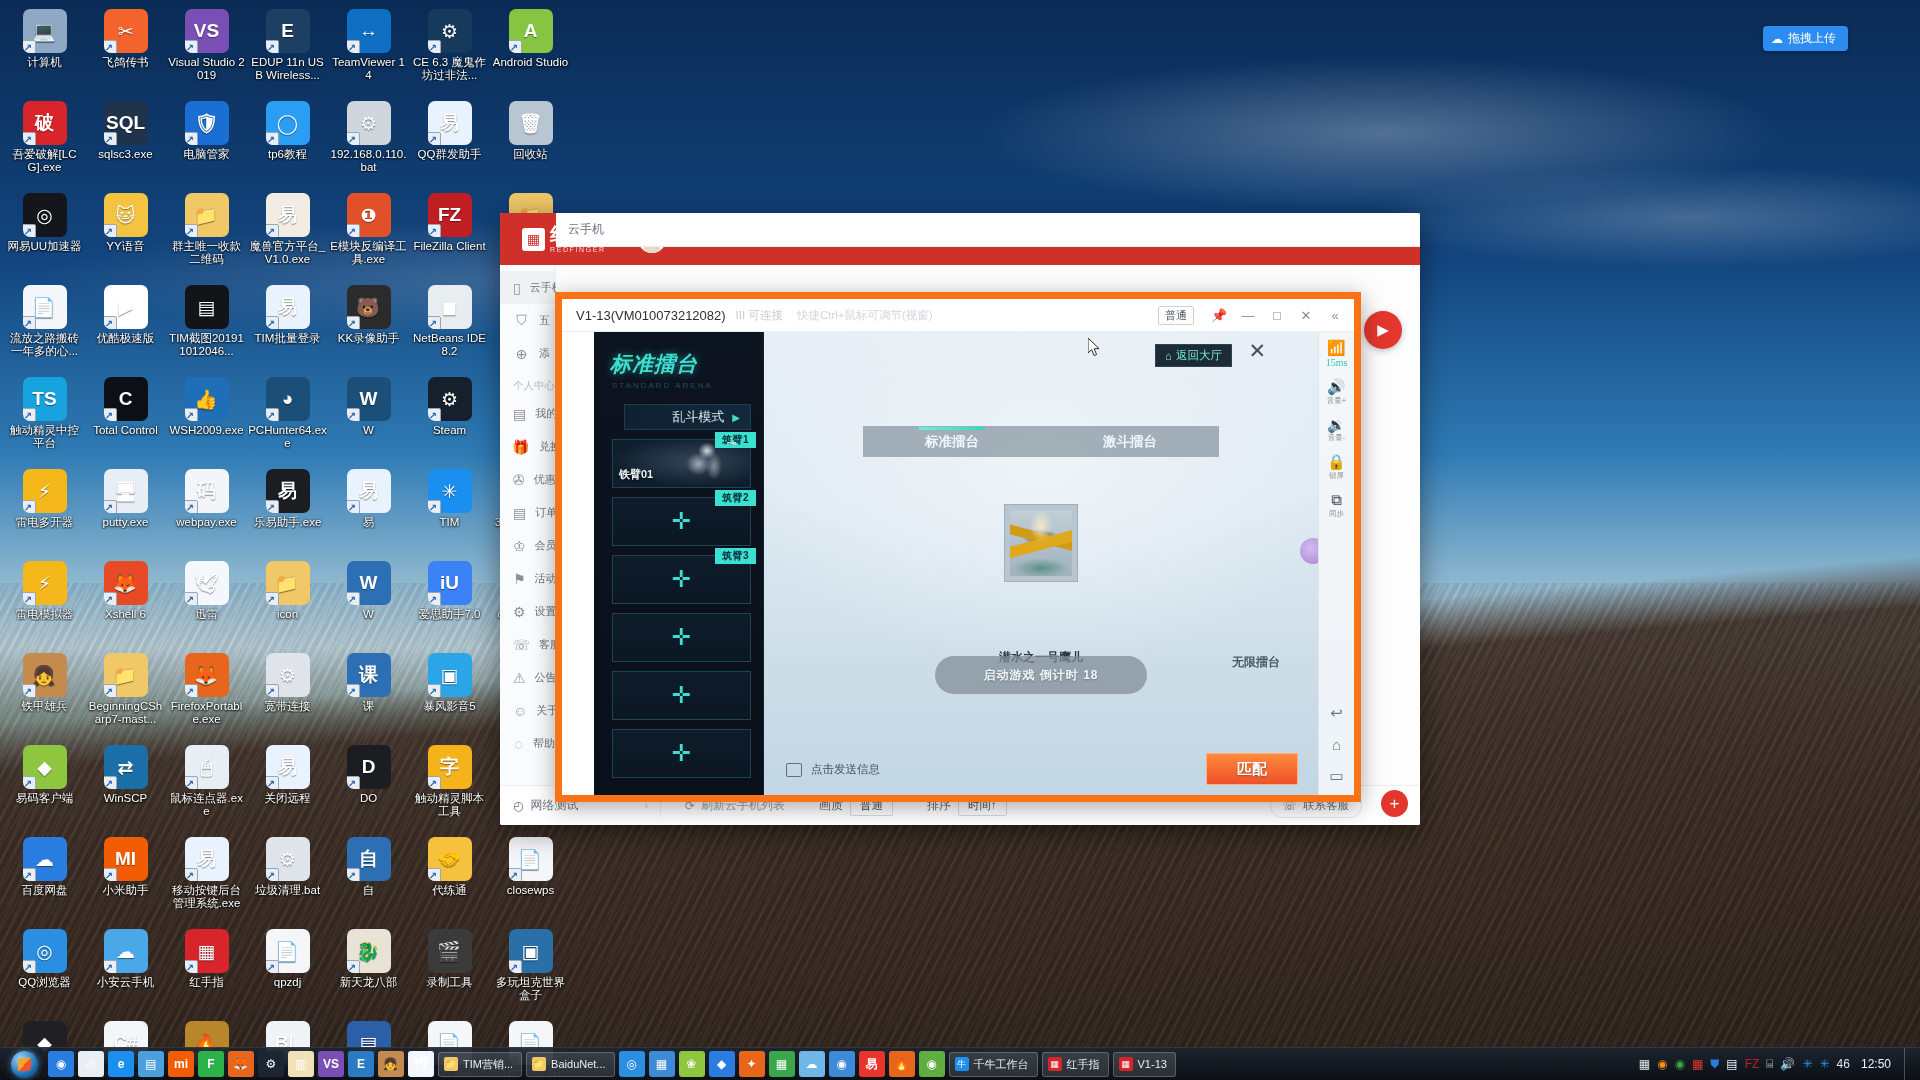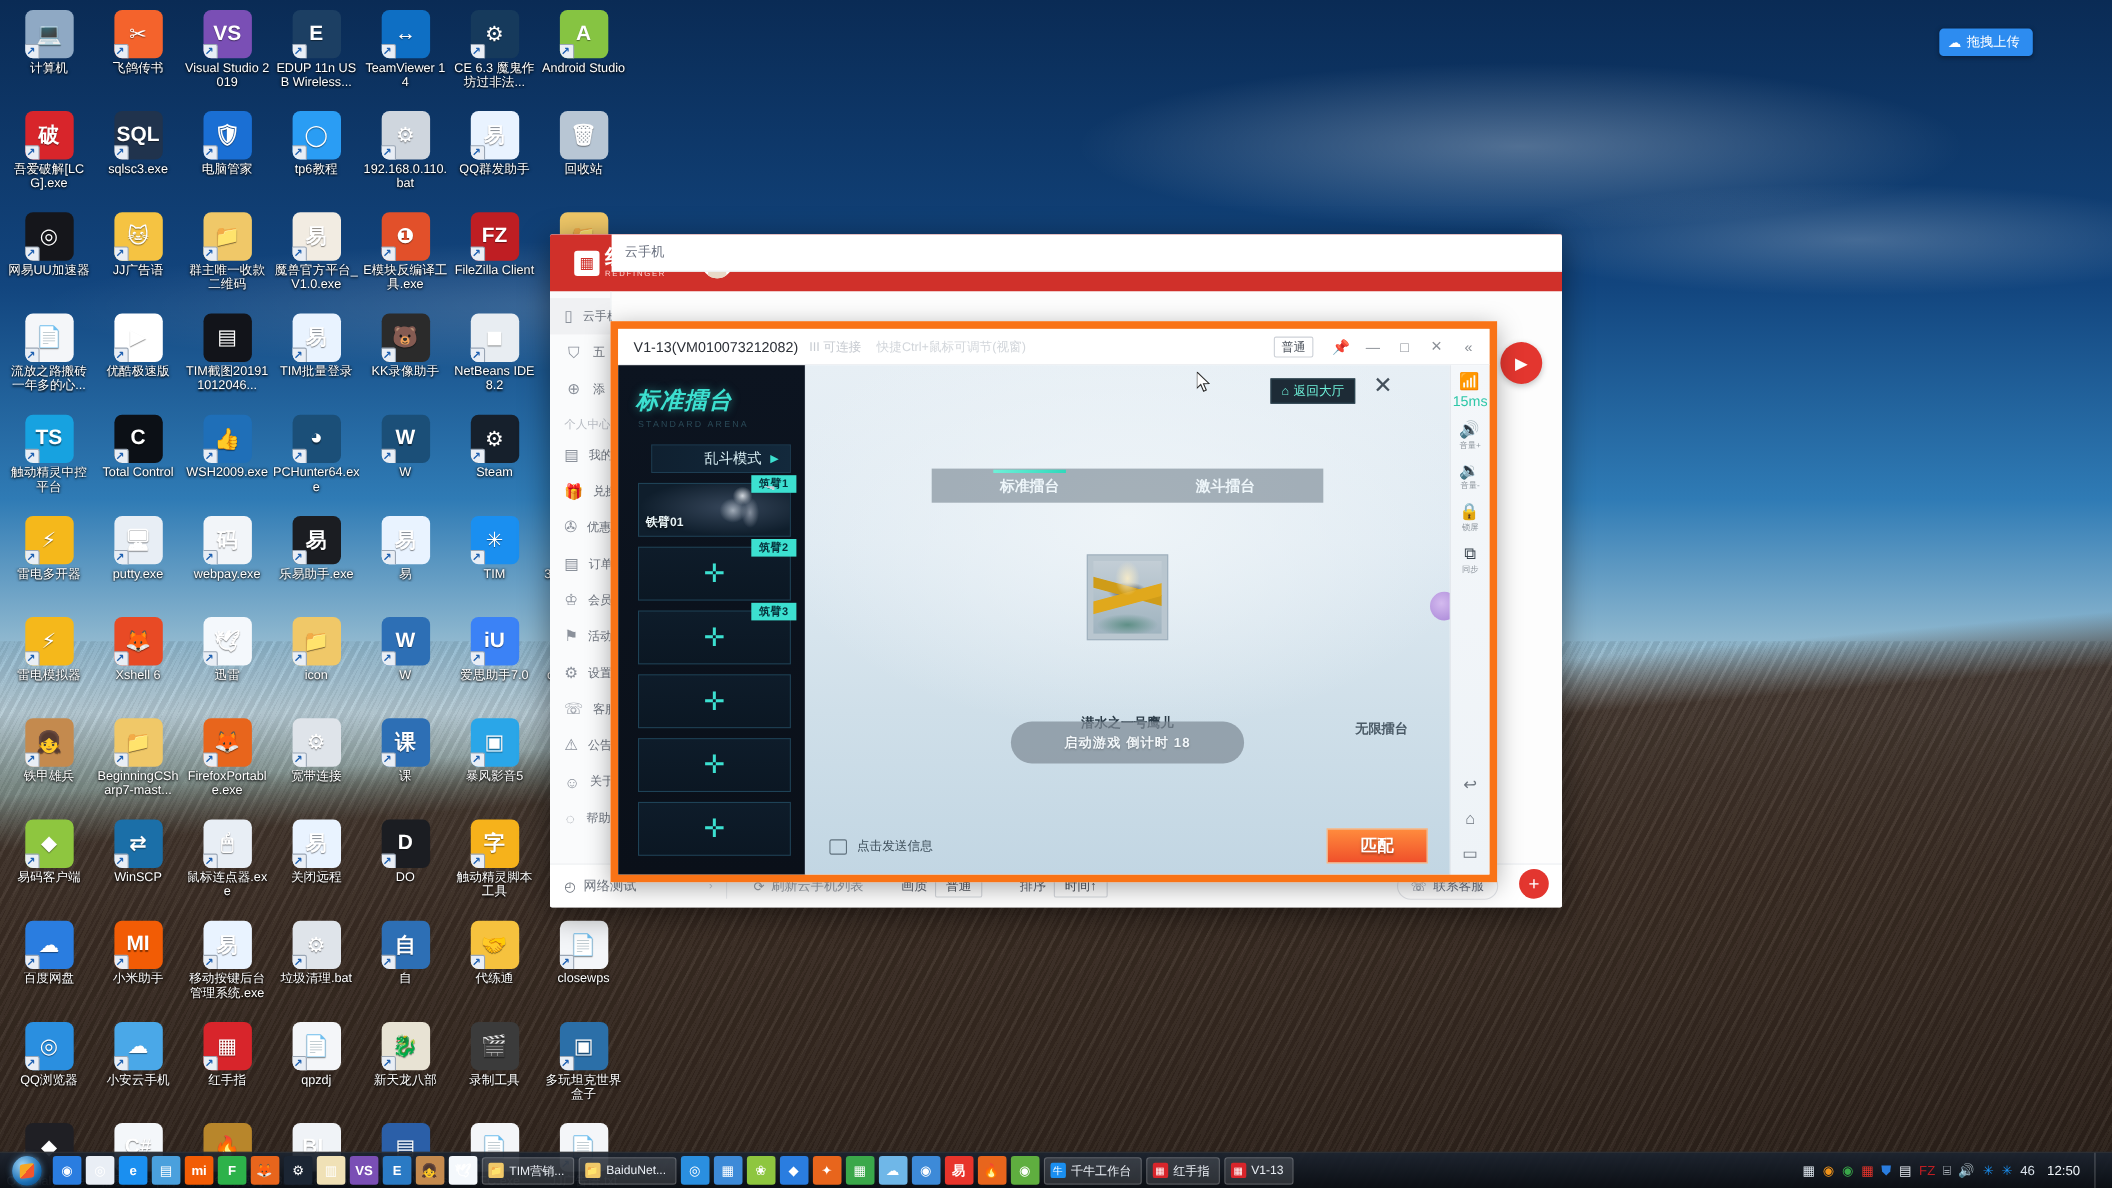--- a/index.html
+++ b/index.html
@@ -171,21 +171,21 @@
     border-bottom:1px solid #edeff2; position:relative;
   }
   #vm-name{ font-size:13px; color:#2b2f36; }
   #vm-hint1{ font-size:11.5px; color:#c7cbd1; margin-left:10px;}
   #vm-hint2{ font-size:11.5px; color:#d2d6db; margin-left:14px;}
   #vm-ctrls{ margin-left:auto; display:flex; align-items:center; gap:3px; }
   #vm-quality{ border:1px solid #cdd1d7; border-radius:2px; font-size:11px; color:#555b64;
                padding:1px 6px; margin-right:9px;}
   .vm-cb{ width:26px; height:25px; display:flex; align-items:center; justify-content:center;
           color:#8b9097; font-size:13px;}
-  #vm-screen{ position:absolute; left:0; right:0; top:33px; bottom:0; display:flex; }
+  #vm-screen{ position:absolute; left:0; right:0; top:33px; bottom:0; display:flex;padding-left:32px; }
 
   
   #g-left{
     width:170px; background:
       linear-gradient(180deg,#0c1420 0%, #0a1019 100%);
     position:relative; overflow:hidden; border-right:1px solid #16202e;
   }
   #g-title{ color:#3ce0d0; font-size:21px; font-weight:700; letter-spacing:1px;
             padding:18px 0 0 16px; text-shadow:0 0 8px rgba(60,224,208,.5); font-style:italic;}
   #g-sub{ color:#2a4a58; font-size:8px; padding:3px 0 0 18px; letter-spacing:2px;}
@@ -299,21 +299,21 @@
   
   #vm-rail{
     width:36px; background:linear-gradient(180deg,#f4f7fa,#eef3f7);
     border-left:1px solid #e2e6eb; position:relative; padding-top:8px;
     display:flex; flex-direction:column; align-items:center;
   }
   .rail-item{ display:flex; flex-direction:column; align-items:center; margin-bottom:11px; }
   .rail-item .ri{ font-size:15px; color:#3c4650; line-height:1.05;}
   .rail-item .rt{ font-size:7.5px; color:#8d959d; margin-top:1px; white-space:nowrap;}
   .rail-item.wifi .ri{ color:#2ec7a8;}
-  .rail-item.wifi .rt{ color:#2ec7a8; font-size:13px;}
+  .rail-item.wifi .rt{ color:#2ec7a8; font-size:10px;font-family:Liberation Serif, serif;}
   #rail-bottom{ position:absolute; bottom:10px; left:0; right:0; display:flex;
                 flex-direction:column; align-items:center; gap:14px;}
   #rail-bottom .ri{ font-size:15px; color:#6f7780; }
 
   
   #cursor{ position:absolute; left:1088px; top:338px; width:13px; height:19px; z-index:60;}
 
   
   #taskbar{
     position:absolute; left:0; right:0; bottom:0; height:33px;
@@ -415,21 +415,21 @@
     <div class="dicon">
       <div class="glyph" style="background: rgb(184, 198, 212);">🗑</div>
       <div class="lbl">回收站</div>
     </div>
     <div class="dicon">
       <div class="glyph" style="background: rgb(21, 22, 27);">◎<span class="shortcut">↗</span></div>
       <div class="lbl">网易UU加速器</div>
     </div>
     <div class="dicon">
       <div class="glyph" style="background: rgb(245, 195, 66);">🐱<span class="shortcut">↗</span></div>
-      <div class="lbl">JJ广告语</div>
+      <div class="lbl">YY语音</div>
     </div>
     <div class="dicon">
       <div class="glyph" style="background: rgb(240, 200, 104);">📁<span class="shortcut">↗</span></div>
       <div class="lbl">群主唯一收款二维码</div>
     </div>
     <div class="dicon">
       <div class="glyph" style="background: rgb(242, 236, 226);">易<span class="shortcut">↗</span></div>
       <div class="lbl">魔兽官方平台_V1.0.exe</div>
     </div>
     <div class="dicon">

